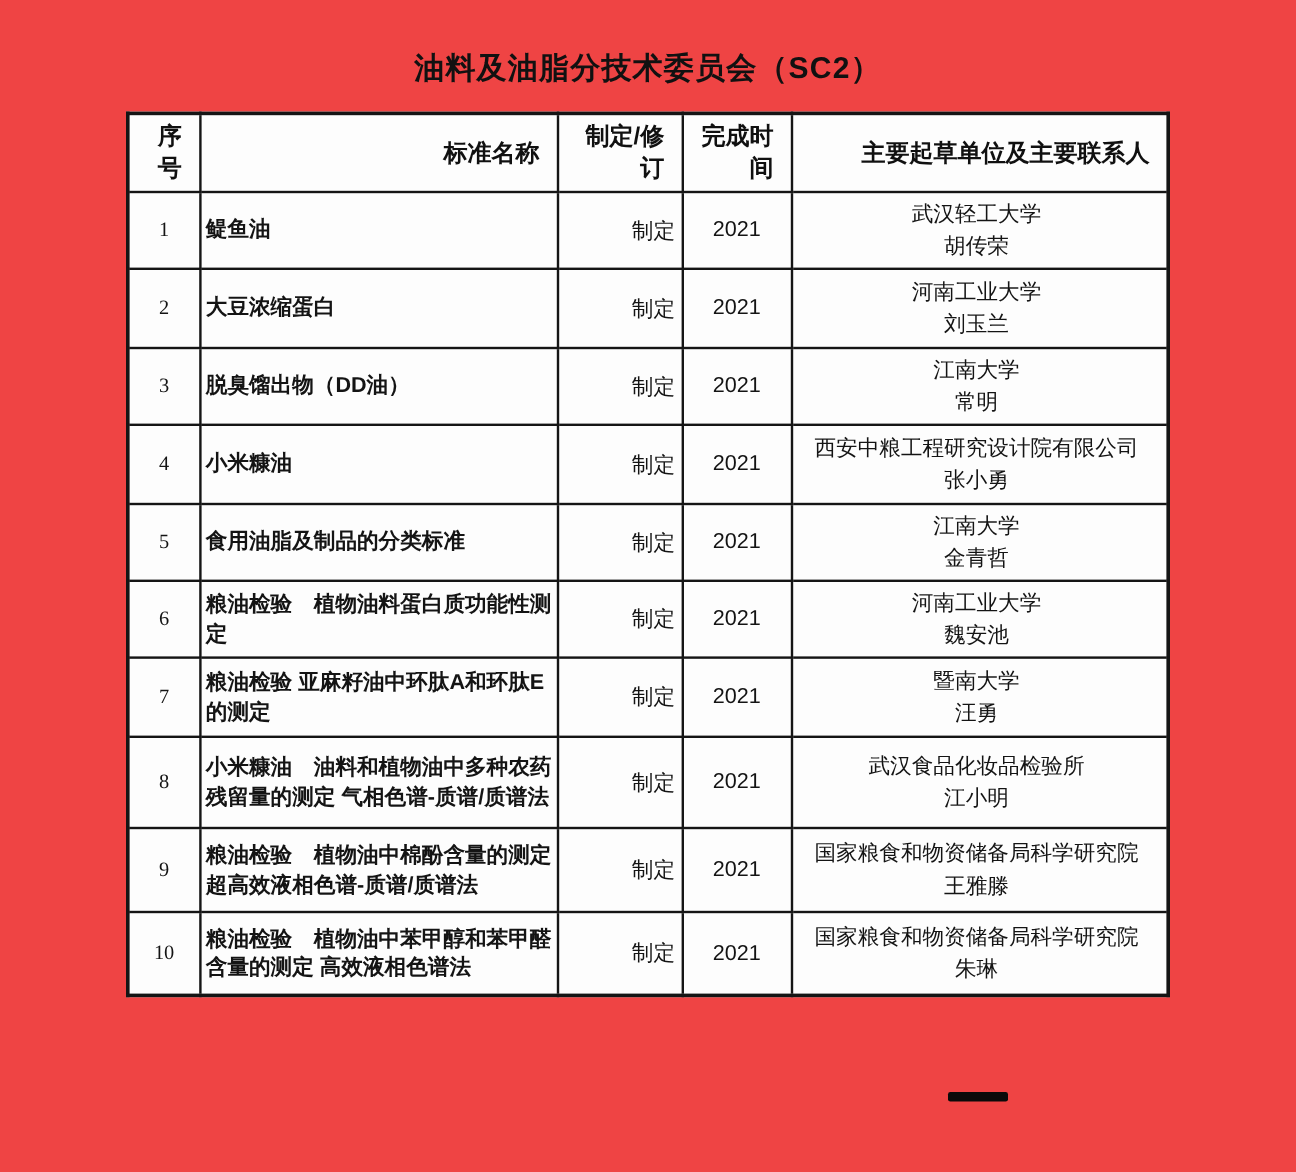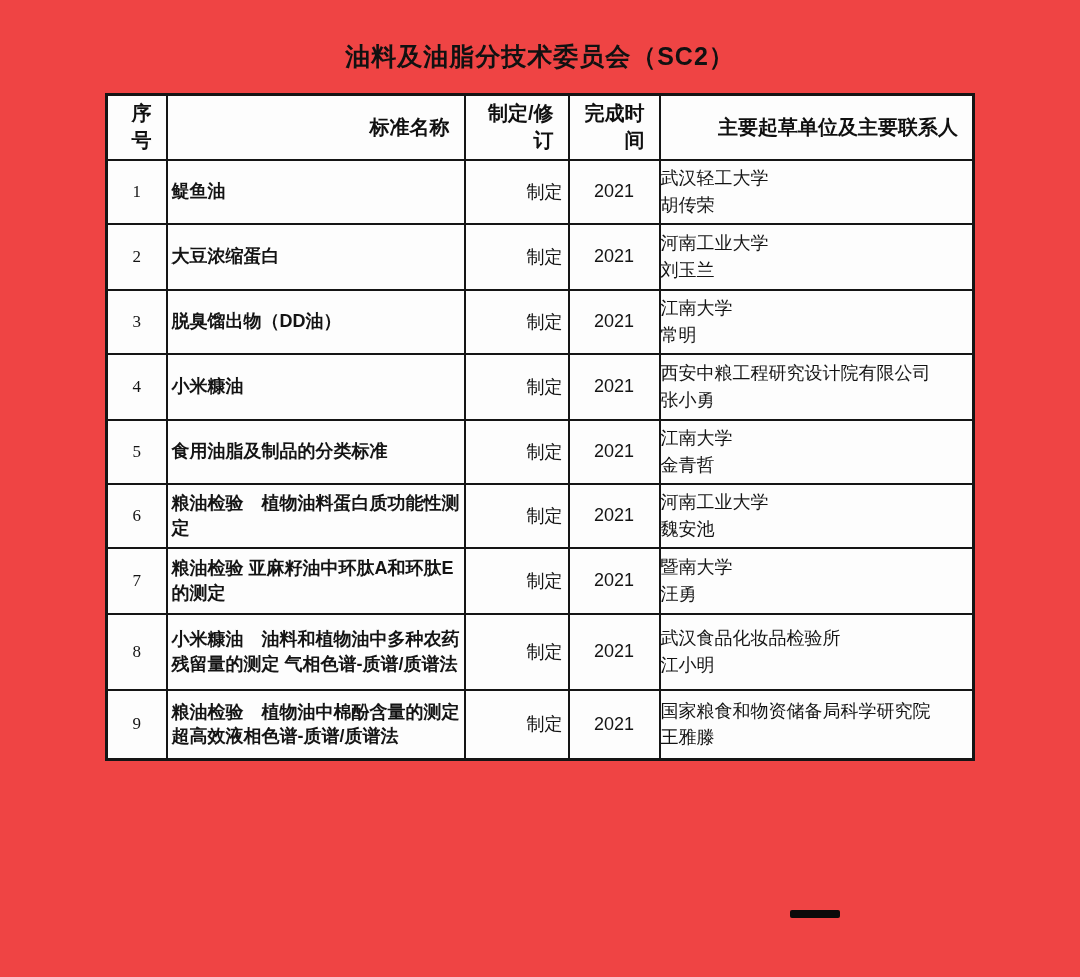--- a/index.html
+++ b/index.html
@@ -76,20 +76,21 @@
   td.c-year {
     text-align: center;
     font-size: 18px;
     font-family: Liberation Sans, sans-serif;
   }
   td.c-org {
     font-size: 18px;
     line-height: 1.45;
     font-family: "Liberation Serif", "DejaVu Serif", serif;
     padding-left: 0;
+    text-align: center;
   }
   .ink-smudge {
     position: absolute;
     left: 790px;
     top: 910px;
     width: 50px;
     height: 8px;
     background: #0a0a0a;
     border-radius: 2px;
   }
@@ -211,19 +212,29 @@
     <td class="c-no">9</td>
     <td class="c-name">粮油检验　植物油中棉酚含量的测定 超高效液相色谱-质谱/质谱法</td>
     <td class="c-action">制定</td>
     <td class="c-year">2021</td>
     <td class="c-org">
       <div>国家粮食和物资储备局科学研究院</div>
       <div>王雅滕</div>
     </td>
   </tr>
 
+  <tr style="height: 70px;">
+    <td class="c-no">10</td>
+    <td class="c-name">粮油检验　植物油中苯甲醇和苯甲醛含量的测定 高效液相色谱法</td>
+    <td class="c-action">制定</td>
+    <td class="c-year">2021</td>
+    <td class="c-org">
+      <div>国家粮食和物资储备局科学研究院</div>
+      <div>朱琳</div>
+    </td>
+  </tr>
 
 </tbody>
   </table>
 
   <div class="ink-smudge"></div>
 
 </div>
 
 </body></html>

